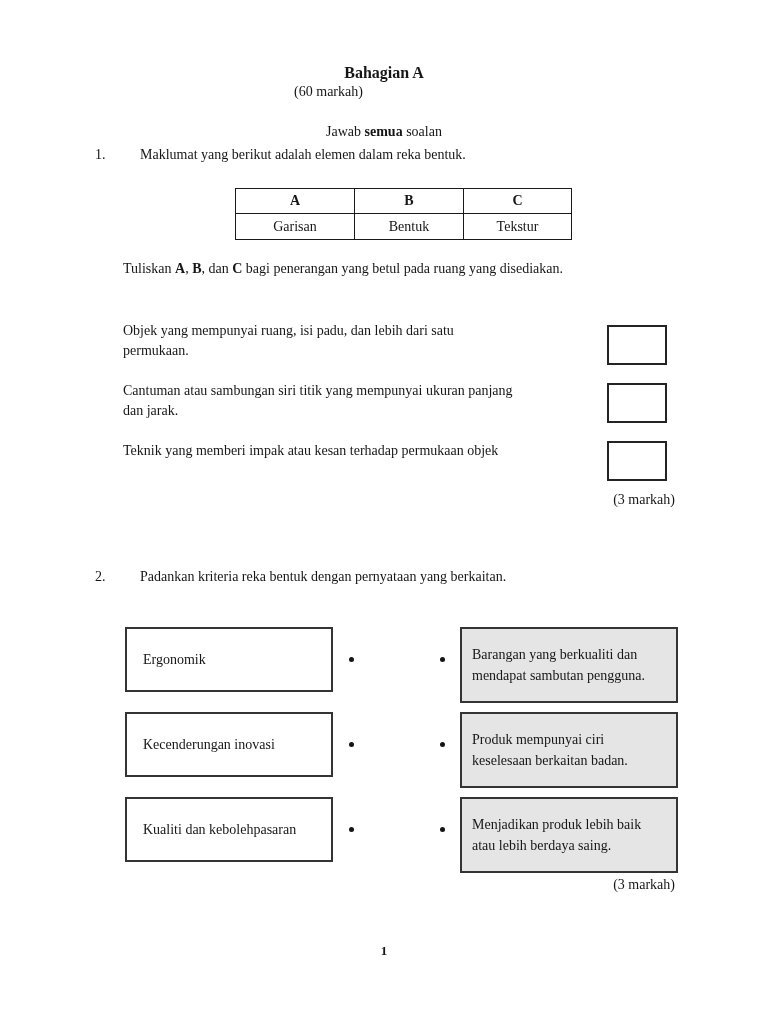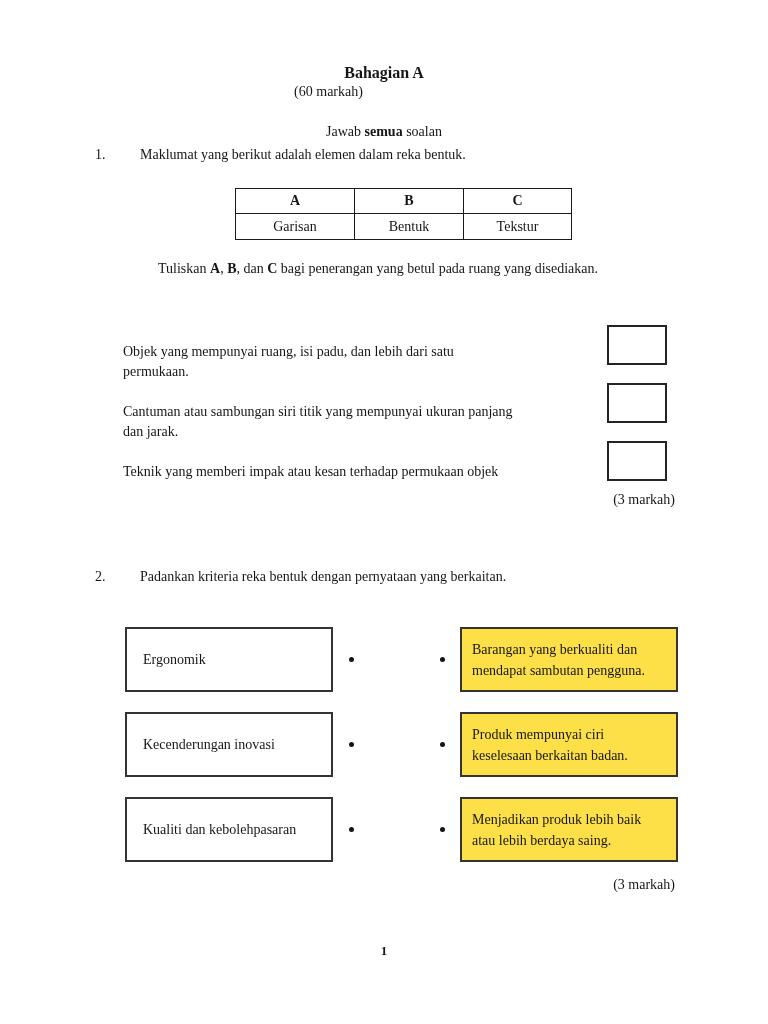--- a/index.html
+++ b/index.html
@@ -27,46 +27,46 @@
 
   
   .el-table { left:235px; top:188px; border-collapse:collapse; }
   .el-table td {
     border:1px solid #1a1a1a; text-align:center; vertical-align:middle;
     font-size:14px; padding:0; height:25px;
   }
   .el-table .c0 { width:118px; } .el-table .c1 { width:108px; } .el-table .c2 { width:107px; }
   .el-table .hrow td { font-weight:bold; height:24px; }
 
-  .write-instr { left:123px; top:261px;margin-left:35px; }
+  .write-instr { left:123px; top:261px; }
 
   
-  .stmt { left:123px; line-height:20px;margin-top:21px; }
+  .stmt { left:123px; line-height:20px; }
   .stmt-1 { top:321px; }
   .stmt-2 { top:381px; }
   .stmt-3 { top:441px; }
   .ans-box {
     left:607px; width:60px; height:40px; box-sizing:border-box;
     border:2px solid #242424; background:#fff;
   }
   .ans-1 { top:325px; } .ans-2 { top:383px; } .ans-3 { top:441px; }
 
   .marks { right:93px; text-align:left; }
   .marks-q1 { top:492px; }
   .marks-q2 { top:877px; }
 
   
   .match-left {
     left:125px; width:208px; height:65px; box-sizing:border-box;
     border:2px solid #343434; background:#fff;
     display:flex; align-items:center; padding-left:16px;
   }
   .match-right {
-    left:460px; width:218px; height:65px; box-sizing:border-box;
-    border:2px solid #343434; background:#fde047;
+    left:460px; width:218px; height:76px; box-sizing:border-box;
+    border:2px solid #343434; background:#e5e5e5;
     display:flex; flex-direction:column; justify-content:center;
     padding-left:10px; line-height:21px;
   }
   .row-0 { top:627px; } .row-1 { top:712px; } .row-2 { top:797px; }
   .dot { width:5px; height:5px; border-radius:50%; background:#141414; }
   .dot-l { left:349px; } .dot-r { left:440px; }
   .dot-row-0 { top:657px; } .dot-row-1 { top:742px; } .dot-row-2 { top:827px; }
 
   .page-num { top:943px; left:0; width:768px; text-align:center; font-weight:bold; font-size:13px; }
 </style>

